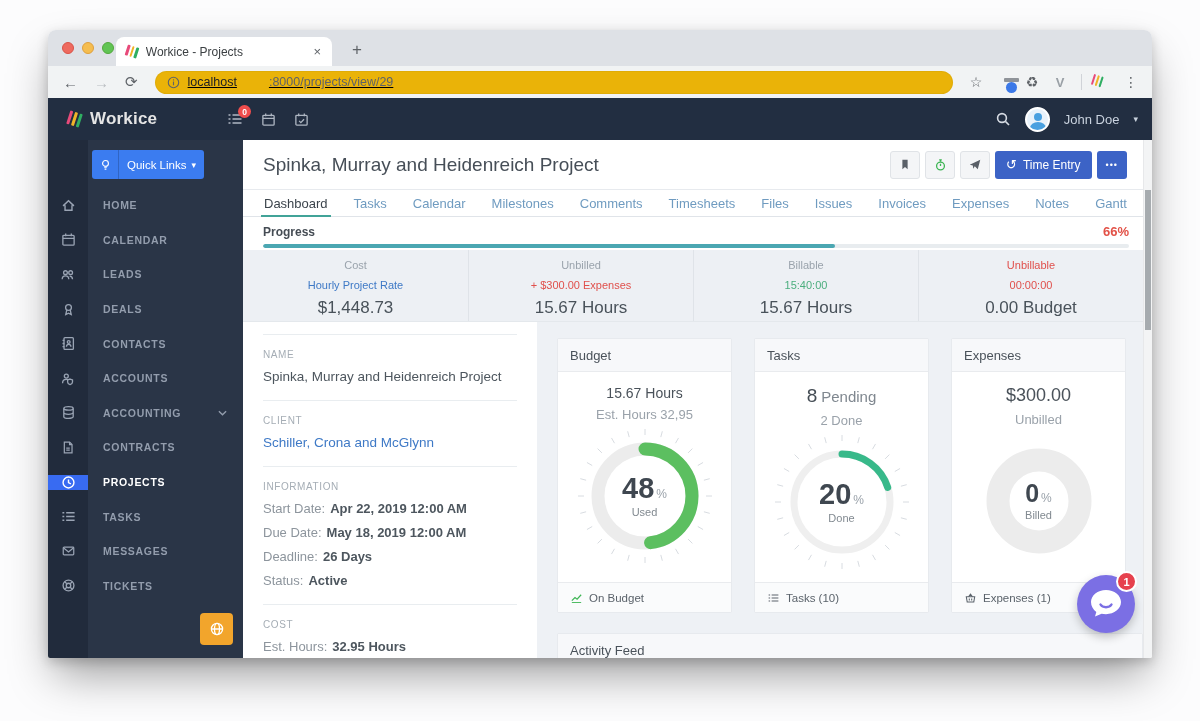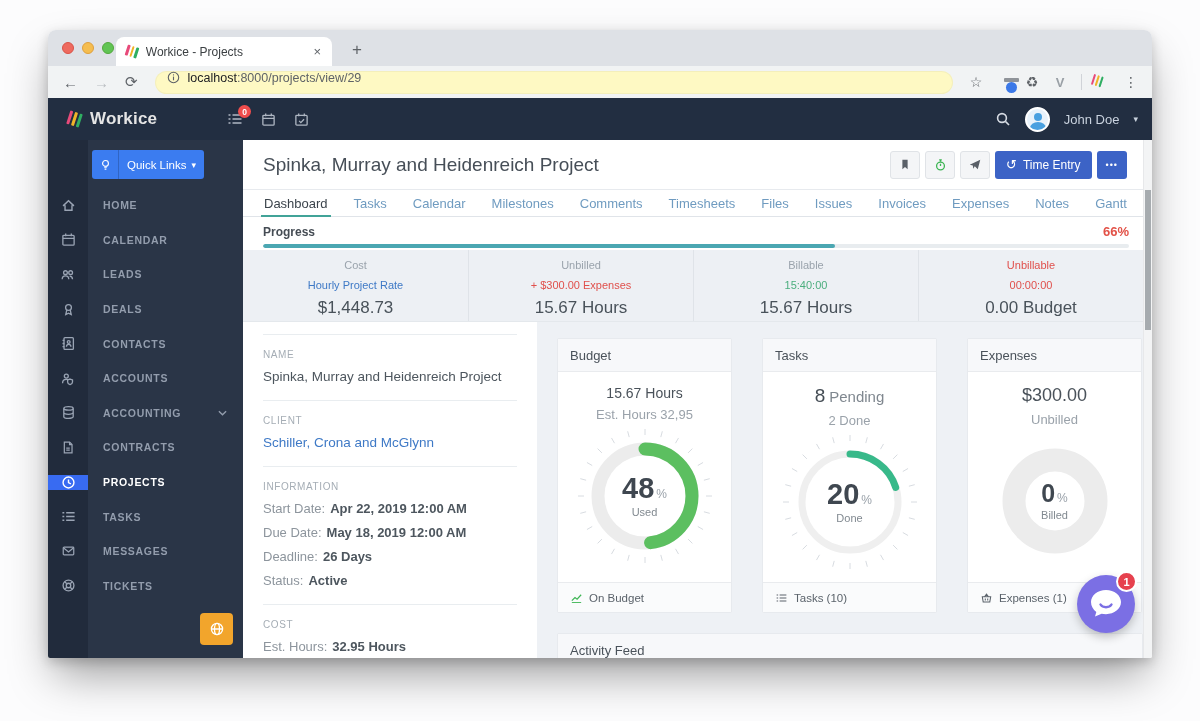--- a/index.html
+++ b/index.html
@@ -23,24 +23,24 @@
   .favicon-bars { display:flex; gap:2px; transform:rotate(18deg); margin-right:8px; }
   .favicon-bars i { display:block; width:2.6px; height:11px; border-radius:1px; }
   .favicon-bars i:nth-child(1){ background:#e84a7a; } .favicon-bars i:nth-child(2){ background:#f0b429; } .favicon-bars i:nth-child(3){ background:#2fae62; }
   .tab-title { font-size:12px; color:#3c4043; flex:1; white-space:nowrap; overflow:hidden; }
   .tab-close { color:#5f6368; font-size:13px; padding:0 3px; cursor:default; }
   .newtab { margin-left:12px; color:#5f6368; font-size:17px; height:29px; display:flex; align-items:center; padding:0 8px 4px; }
 
   .toolbar { height:32px; background:#f1f3f4; display:flex; align-items:center; padding:0 10px; gap:6px; }
   .nav-glyph { font-size:15px; color:#5f6368; padding:0 5px; }
   .nav-glyph.disabled { color:#b9bdc1; }
-  .urlbar { flex:1; height:23px; margin:0 6px; background:#fef9c3; border-radius:12px; display:flex; align-items:flex-start; padding:0 12px; box-shadow:inset 0 0 0 1px rgba(0,0,0,.04); }
+  .urlbar { flex:1; height:23px; margin:0 6px; background:#eab308; border-radius:12px; display:flex; align-items:center; padding:0 12px; box-shadow:inset 0 0 0 1px rgba(0,0,0,.04);text-decoration:underline; }
   .urlbar svg { margin-right:8px; flex:none; }
   .url-host { font-size:12.5px; color:#202124; }
-  .url-rest { font-size:12.5px; color:#5f6368; }
+  .url-rest { font-size:12.5px; color:#5f6368;padding-left:32px; }
   .tb-icon { width:22px; text-align:center; color:#5f6368; font-size:14px; }
   .ext-a { position:relative; width:16px; height:15px; }
   .ext-a .dot { position:absolute; left:2px; top:0; width:11px; height:11px; border-radius:50%; background:#3b78e7; }
   .ext-a .base { position:absolute; left:0; bottom:0; width:15px; height:4px; background:#8f9399; border-radius:1px; }
   .ext-v { color:#9aa0a6; font-weight:bold; font-size:13px; }
   .tb-sep { width:1px; height:16px; background:#d0d3d8; margin:0 4px; }
   .mini-bars { display:flex; gap:1.5px; transform:rotate(18deg); }
   .mini-bars i { display:block; width:2.4px; height:11px; border-radius:1px; }
   .mini-bars i:nth-child(1){ background:#e84a7a; } .mini-bars i:nth-child(2){ background:#f0b429; } .mini-bars i:nth-child(3){ background:#2fae62; }
 
@@ -119,21 +119,21 @@
   .detail-section:last-child { border-bottom:none; }
   .detail-head { font-size:10px; letter-spacing:.6px; color:#a5adb5; margin-bottom:9px; }
   .detail-value { font-size:13.5px; color:#4d565e; }
   .detail-link { font-size:13.5px; color:#3e79c6; }
   .detail-row { font-size:13px; margin-bottom:9px; display:flex; gap:5px; }
   .detail-row:last-child { margin-bottom:0; }
   .detail-row .k { color:#8d959d; }
   .detail-row .v { color:#4d565e; font-weight:bold; }
 
   .right-col { flex:1; padding:16px 0 0 20px; min-width:0; }
-  .cards { display:flex; gap:30px; }
+  .cards { display:flex; gap:22px; }
   .card { width:175px; flex:none; background:#fff; border:1px solid #e7eaee; border-radius:2px; display:flex; flex-direction:column; height:275px; }
   .card-head { height:33px; background:#f7f8fa; border-bottom:1px solid #e9ebee; display:flex; align-items:center; padding:0 12px; font-size:13px; color:#4a525a; flex:none; }
   .card-body { flex:1; text-align:center; padding-top:13px; position:relative; }
   .card-foot { height:30px; background:#fafbfc; border-top:1px solid #e9ebee; display:flex; align-items:center; padding:0 12px; gap:6px; font-size:11.5px; color:#5b636b; flex:none; }
   .c-line1 { font-size:14px; color:#4a525a; }
   .c-line1.big { font-size:18px; }
   .c-line1 .count { font-size:19px; color:#444c54; }
   .c-line1 .count-label { font-size:15px; color:#7f878f; }
   .c-line2 { font-size:13px; color:#9aa2aa; margin-top:6px; }
   .gauge { position:relative; width:140px; height:140px; margin:4px auto 0; }

